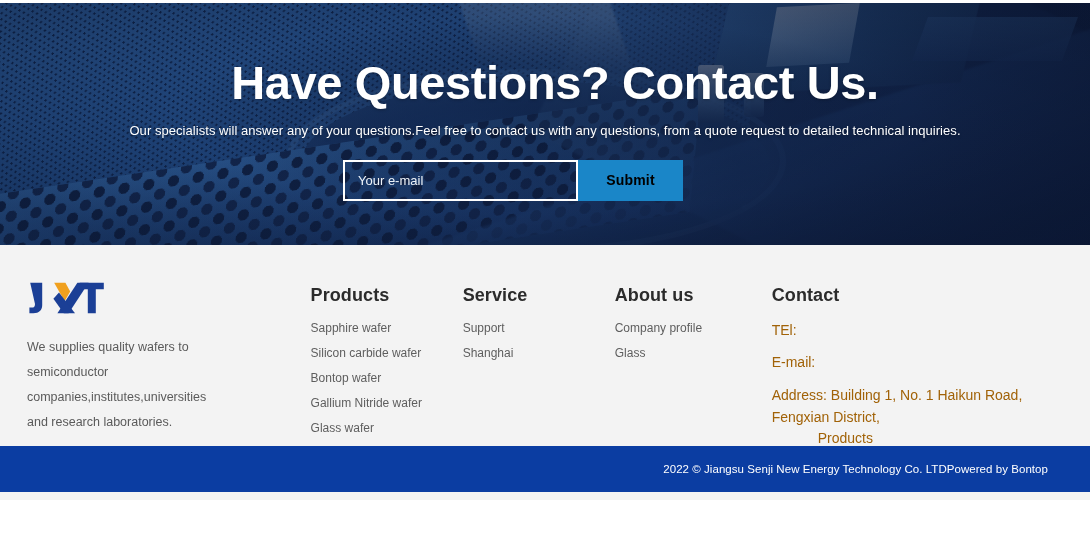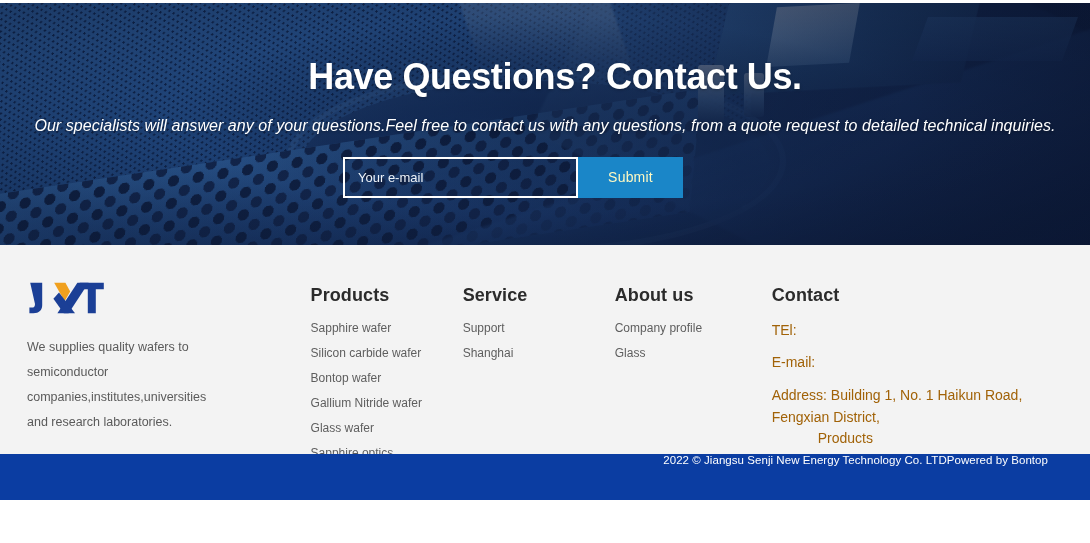--- a/index.html
+++ b/index.html
@@ -150,34 +150,33 @@
   }
 
   .hero-content {
     position: absolute;
     left: 0; right: 0; top: 0;
     text-align: center;
     color: #fff;
   }
   .hero-title {
     margin-top: 54px;
-    font-size: 36px;
+    font-size: 47px;
     font-weight: bold;
     letter-spacing: -0.4px;
     line-height: 1.1;
     text-shadow: 0 1px 3px rgba(0,0,0,.25);
     padding-left: 20px;
   }
   .hero-sub {
-    margin-top: 20px;
-    font-size: 16px;
+    margin-top: 14px;
+    font-size: 13px;
     font-weight: 400;
     letter-spacing: .05px;
     text-shadow: 0 1px 3px rgba(0,0,0,.35);
-    font-style: italic;
   }
   .hero-form {
     margin: 22px auto 0;
     width: 404px;
     display: flex;
     align-items: stretch;
     height: 41px;
   }
   .email-input {
     flex: 0 0 235px;
@@ -191,25 +190,26 @@
     padding: 0 13px;
     outline: none;
   }
   .email-input::placeholder { color: #eef3f9; opacity: 1; }
   .submit-btn {
     flex: 0 0 105px;
     width: 105px;
     height: 41px;
     background: #1a86c8;
     border: none;
-    color: #fef9c3;
+    color: #000000;
     font-size: 14px;
     font-family: "Liberation Sans", sans-serif;
     cursor: pointer;
     letter-spacing: .2px;
+    font-weight: bold;
   }
 
   
   .footer {
     position: relative;
     width: 1090px;
     height: 255px;
     background: #f3f3f3;
     padding: 36px 24px 0 24px;
   }
@@ -252,26 +252,26 @@
     color: #a16207;
     line-height: 1.25;
     margin-bottom: 14px;
   }
   .contact-line.addr { line-height: 1.55; }
   .addr-second { display: block; padding-left: 46px; }
 
   
   .bottom-bar {
     position: absolute;
-    left: 0; bottom: 0;
+    left: 0; bottom: 8px;
     width: 1090px;
     height: 46px;
     background: #0b3da2;
     display: flex;
-    align-items: flex-start;
+    align-items: center;
     justify-content: flex-end;
     padding-right: 42px;
   }
   .bottom-text {
     color: #ffffff;
     font-size: 11.5px;
     letter-spacing: .05px;
   }
 </style>
 </head>

